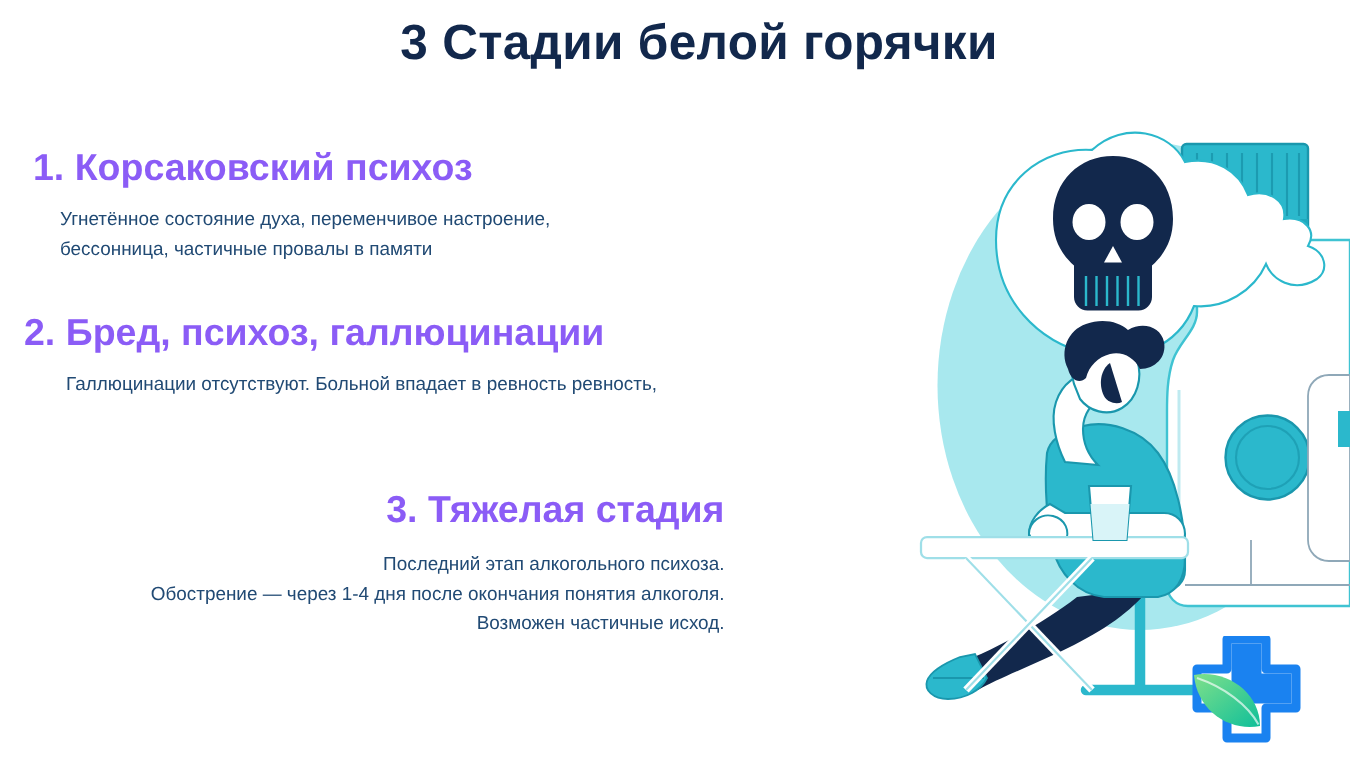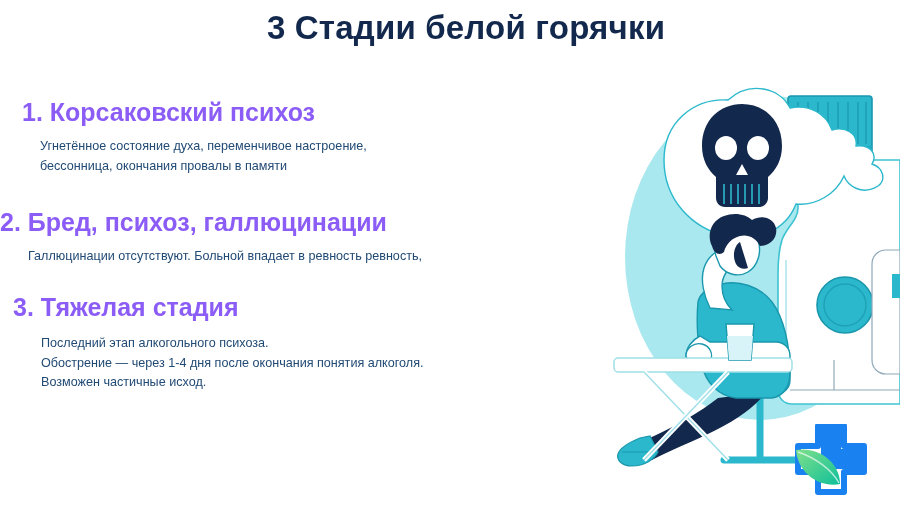--- a/index.html
+++ b/index.html
@@ -56,22 +56,22 @@
     margin-top: 9px;
     font-size: 12.6px;
     font-weight: 400;
     color: #214a74;
     line-height: 19.5px;
   }
   .section-body .line { display: block; white-space: nowrap; margin-left: 28px; }
 
   #section-1 { top: 0px;   padding-left: 22px; }
   #section-1 .section-body { margin-left: -10px; }
-  #section-2 { top: 110px; padding-left: 0; }
-  #section-3 { top: 195px; padding-left: 13px; }
+  #section-2 { top: 110px; padding-left: 16px; }
+  #section-3 { top: 228px; padding-left: 13px; text-align: right; }
   #section-3 .section-body { margin-top: 11px; }
 
   
   .illustration {
     position: absolute;
     left: 600px;
     top: 60px;
     width: 300px;
     height: 446px;
   }
@@ -93,21 +93,21 @@
 <div id="slide">
 
   <div class="slide-title">3 Стадии белой горячки</div>
 
   <div class="text-column">
 
     <div class="section" id="section-1">
       <div class="section-heading">1. Корсаковский психоз</div>
       <div class="section-body">
         <span class="line">Угнетённое состояние духа, переменчивое настроение,</span>
-        <span class="line">бессонница, окончания провалы в памяти</span>
+        <span class="line">бессонница, частичные провалы в памяти</span>
       </div>
     </div>
 
     <div class="section" id="section-2">
       <div class="section-heading">2. Бред, психоз, галлюцинации</div>
       <div class="section-body">
         <span class="line">Галлюцинации отсутствуют. Больной впадает в ревность ревность,</span>
       </div>
     </div>
 

